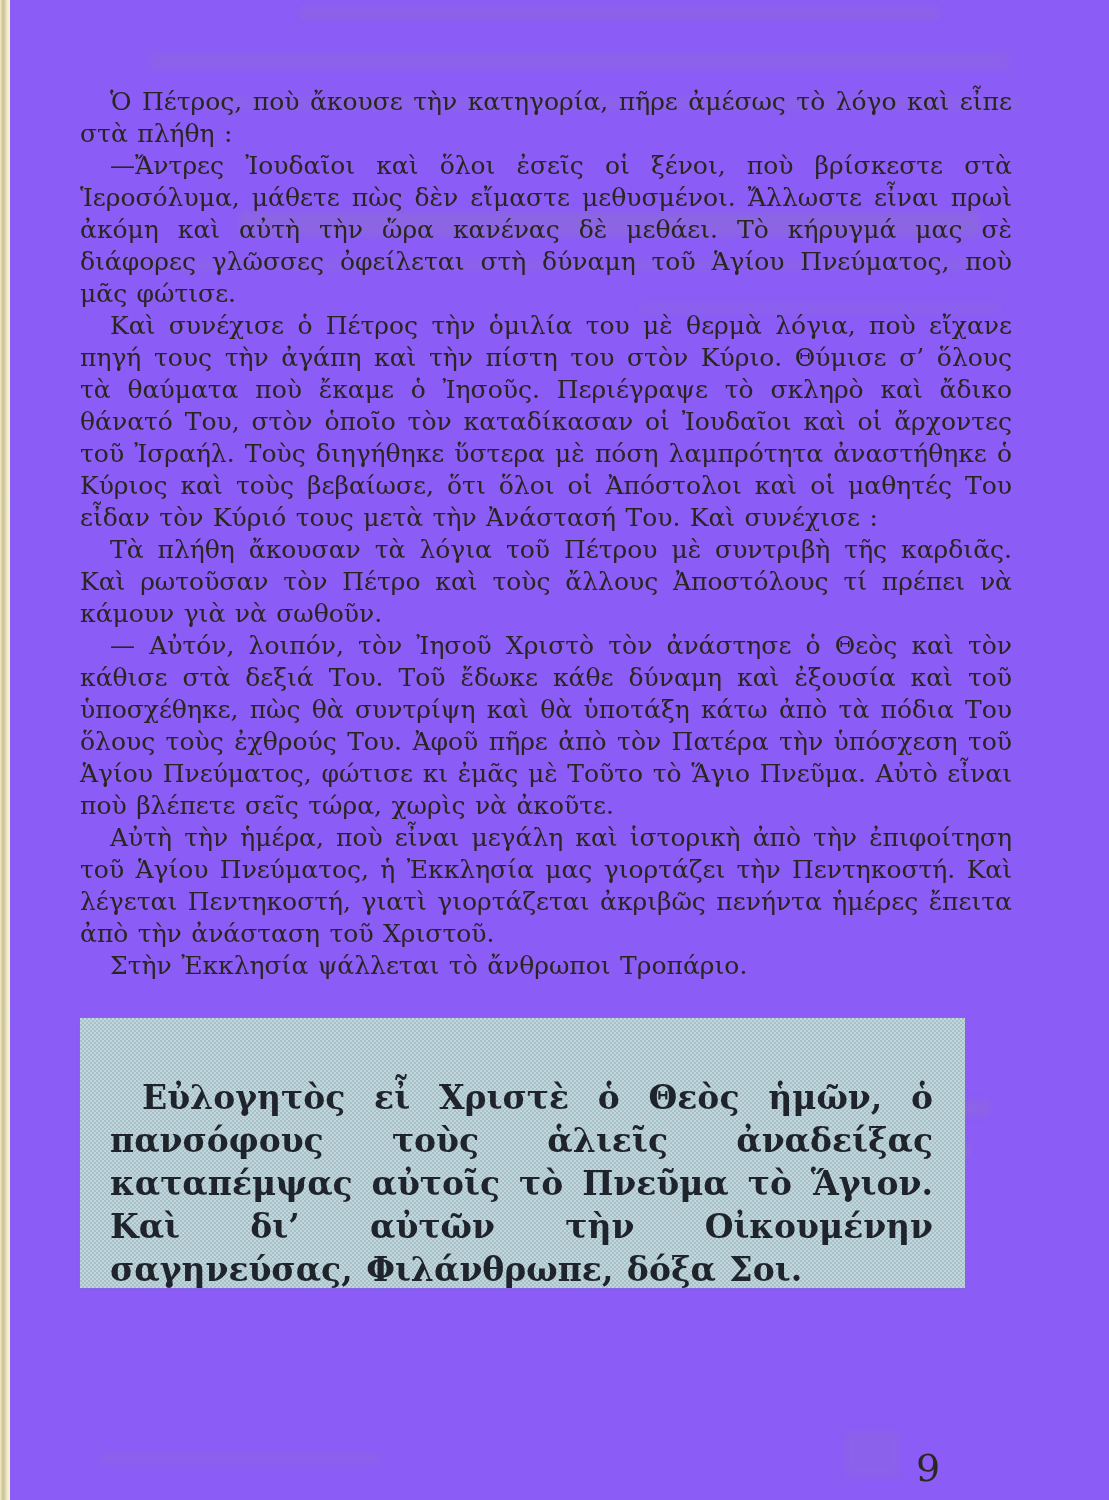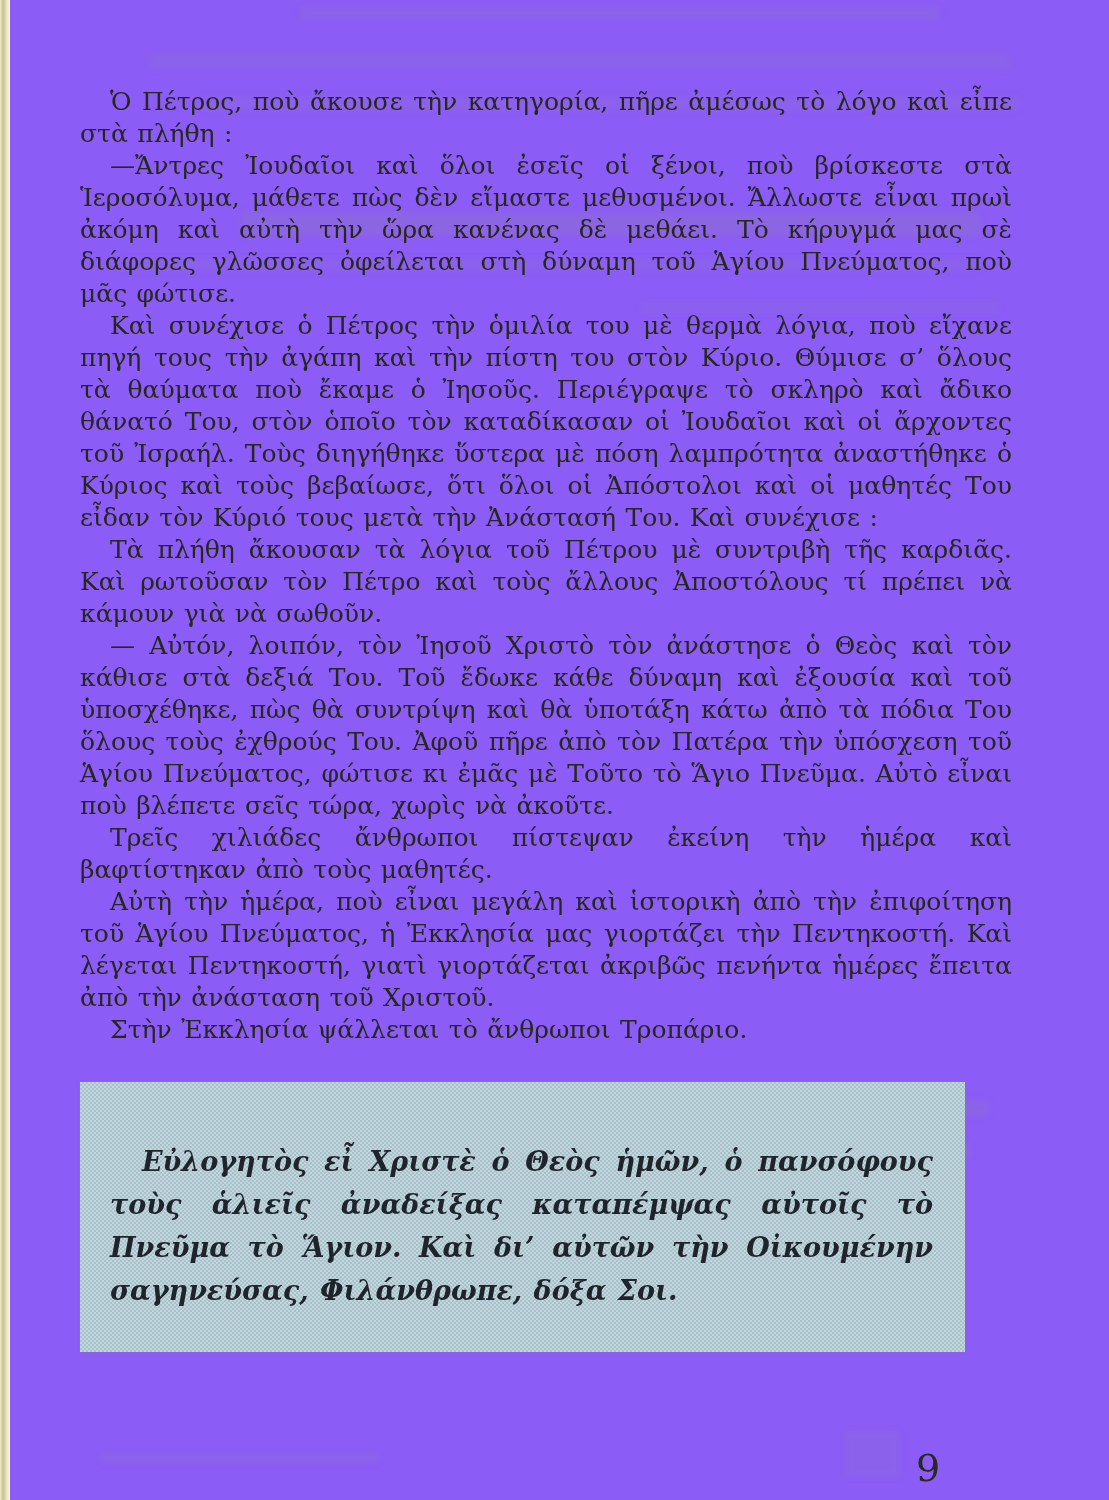--- a/index.html
+++ b/index.html
@@ -30,22 +30,22 @@
   .troparion-box{
     margin-top:36px;
     width:885px;height:270px;box-sizing:border-box;
     padding:58px 32px 0 30px;
     background-color:#c2d6dc;
     background-image:conic-gradient(#a6c1ca 90deg,rgba(0,0,0,0) 90deg 180deg,#a6c1ca 180deg 270deg,rgba(0,0,0,0) 270deg);
     background-size:4px 4px;
     box-shadow:0 0 2px rgba(120,150,160,0.5);
   }
   .troparion{
-    font-style:italic;font-weight:bold;
-    font-size:27px;line-height:43px;
+    font-weight:bold;
+    font-size:33px;line-height:43px;
     color:#1f232b;text-indent:32px !important;
     text-align:justify;word-spacing:2px;
   }
   .page-number{
     position:absolute;left:916px;top:1446px;z-index:1;
     font-size:38px;color:#2b2822;
   }
 </style>
 </head>
 <body>
@@ -64,21 +64,20 @@
   <div class="ghost" style="left:845px;top:1430px;width:55px;height:48px;opacity:.07"></div>
 
   <div class="page-edge-left"></div>
 
   <main class="text-block">
     <p>Ὁ Πέτρος, ποὺ ἄκουσε τὴν κατηγορία, πῆρε ἀμέσως τὸ λόγο καὶ εἶπε στὰ πλήθη :</p>
     <p>—Ἄντρες Ἰουδαῖοι καὶ ὅλοι ἐσεῖς οἱ ξένοι, ποὺ βρίσκεστε στὰ Ἱεροσόλυμα, μάθετε πὼς δὲν εἴμαστε μεθυσμένοι. Ἄλλωστε εἶναι πρωὶ ἀκόμη καὶ αὐτὴ τὴν ὥρα κανένας δὲ μεθάει. Τὸ κήρυγμά μας σὲ διάφορες γλῶσσες ὀφείλεται στὴ δύναμη τοῦ Ἁγίου Πνεύματος, ποὺ μᾶς φώτισε.</p>
     <p>Καὶ συνέχισε ὁ Πέτρος τὴν ὁμιλία του μὲ θερμὰ λόγια, ποὺ εἴχανε πηγή τους τὴν ἀγάπη καὶ τὴν πίστη του στὸν Κύριο. Θύμισε σ’ ὅλους τὰ θαύματα ποὺ ἔκαμε ὁ Ἰησοῦς. Περιέγραψε τὸ σκληρὸ καὶ ἄδικο θάνατό Του, στὸν ὁποῖο τὸν καταδίκασαν οἱ Ἰουδαῖοι καὶ οἱ ἄρχοντες τοῦ Ἰσραήλ. Τοὺς διηγήθηκε ὕστερα μὲ πόση λαμπρότητα ἀναστήθηκε ὁ Κύριος καὶ τοὺς βεβαίωσε, ὅτι ὅλοι οἱ Ἀπόστολοι καὶ οἱ μαθητές Του εἶδαν τὸν Κύριό τους μετὰ τὴν Ἀνάστασή Του. Καὶ συνέχισε :</p>
     <p>Τὰ πλήθη ἄκουσαν τὰ λόγια τοῦ Πέτρου μὲ συντριβὴ τῆς καρδιᾶς. Καὶ ρωτοῦσαν τὸν Πέτρο καὶ τοὺς ἄλλους Ἀποστόλους τί πρέπει νὰ κάμουν γιὰ νὰ σωθοῦν.</p>
     <p>— Αὐτόν, λοιπόν, τὸν Ἰησοῦ Χριστὸ τὸν ἀνάστησε ὁ Θεὸς καὶ τὸν κάθισε στὰ δεξιά Του. Τοῦ ἔδωκε κάθε δύναμη καὶ ἐξουσία καὶ τοῦ ὑποσχέθηκε, πὼς θὰ συντρίψη καὶ θὰ ὑποτάξη κάτω ἀπὸ τὰ πόδια Του ὅλους τοὺς ἐχθρούς Του. Ἀφοῦ πῆρε ἀπὸ τὸν Πατέρα τὴν ὑπόσχεση τοῦ Ἁγίου Πνεύματος, φώτισε κι ἐμᾶς μὲ Τοῦτο τὸ Ἅγιο Πνεῦμα. Αὐτὸ εἶναι ποὺ βλέπετε σεῖς τώρα, χωρὶς νὰ ἀκοῦτε.</p>
-    <p>Τρεῖς χιλιάδες ἄνθρωποι πίστεψαν ἐκείνη τὴν ἡμέρα καὶ βαφτίστηκαν ἀπὸ τοὺς μαθητές.</p>
     <p>Αὐτὴ τὴν ἡμέρα, ποὺ εἶναι μεγάλη καὶ ἱστορικὴ ἀπὸ τὴν ἐπιφοίτηση τοῦ Ἁγίου Πνεύματος, ἡ Ἐκκλησία μας γιορτάζει τὴν Πεντηκοστή. Καὶ λέγεται Πεντηκοστή, γιατὶ γιορτάζεται ἀκριβῶς πενήντα ἡμέρες ἔπειτα ἀπὸ τὴν ἀνάσταση τοῦ Χριστοῦ.</p>
     <p class="par-intro">Στὴν Ἐκκλησία ψάλλεται τὸ ἄνθρωποι Τροπάριο.</p>
 
     <section class="troparion-box">
       <p class="troparion">Εὐλογητὸς εἶ Χριστὲ ὁ Θεὸς ἡμῶν, ὁ πανσόφους τοὺς ἁλιεῖς ἀναδείξας καταπέμψας αὐτοῖς τὸ Πνεῦμα τὸ Ἅγιον. Καὶ δι’ αὐτῶν τὴν Οἰκουμένην σαγηνεύσας, Φιλάνθρωπε, δόξα Σοι.</p>
     </section>
   </main>
 
   <div class="page-number">9</div>
 

